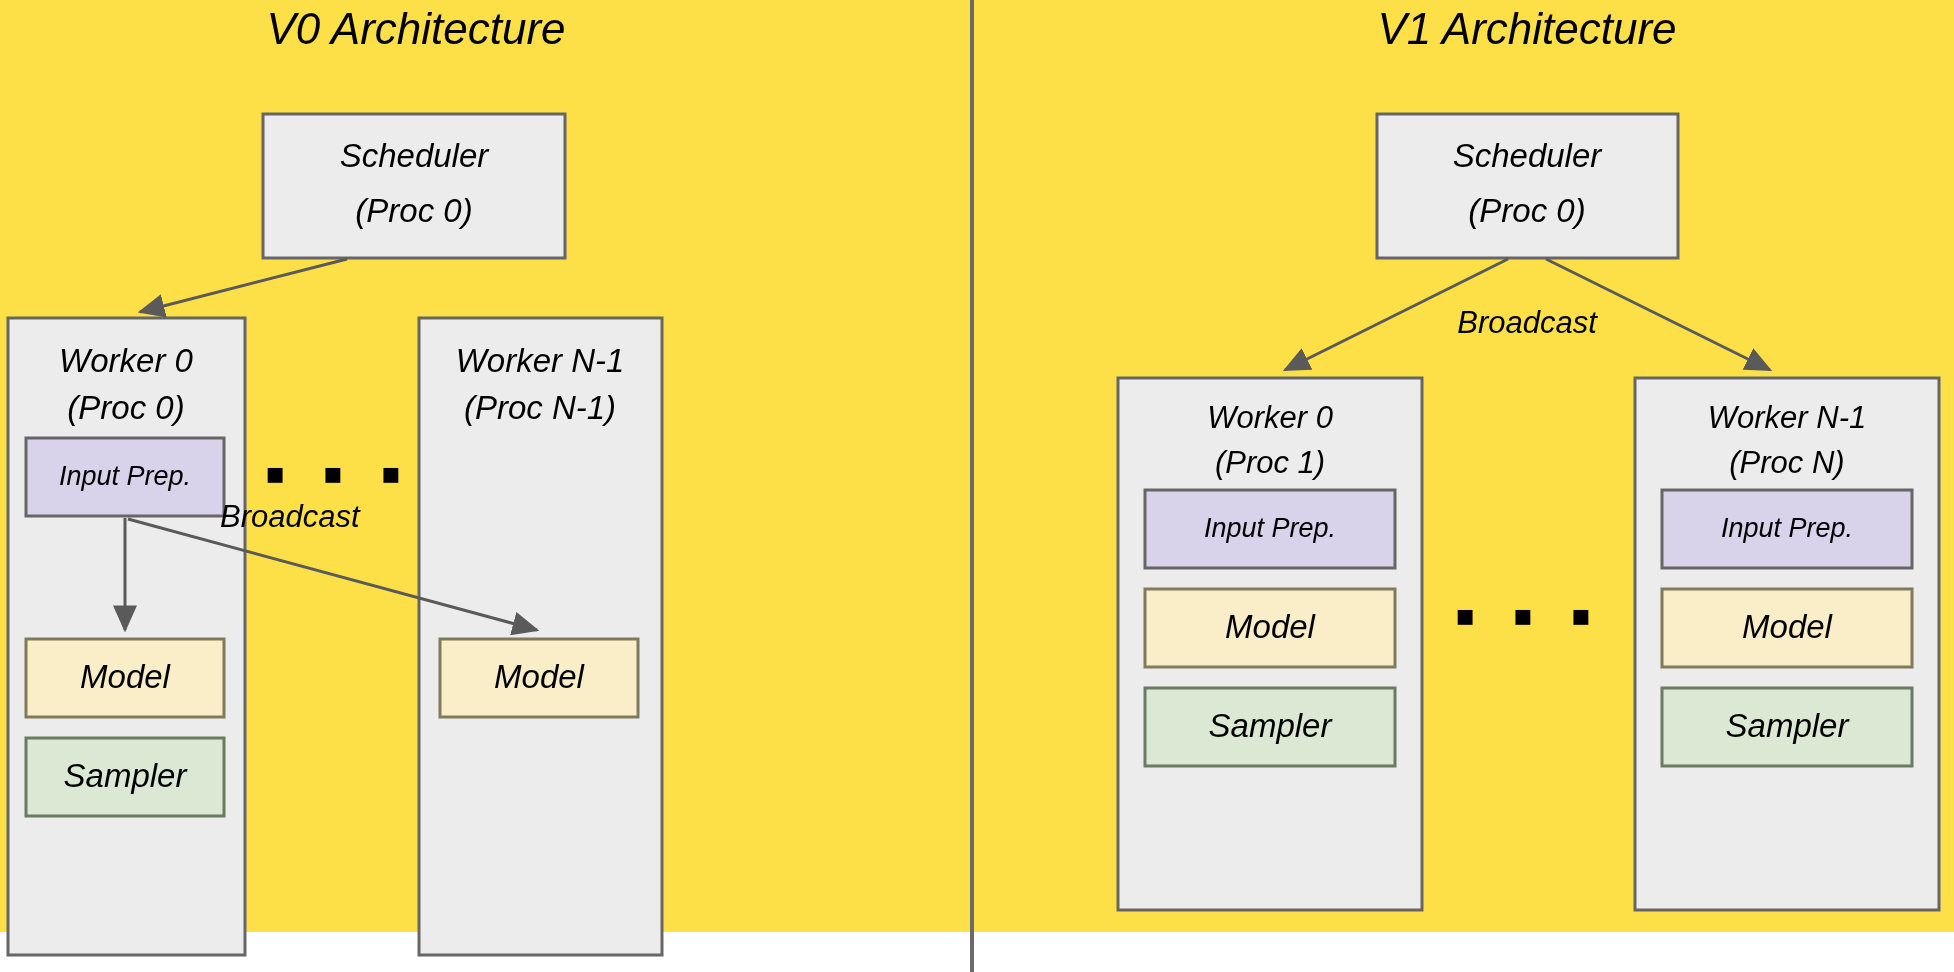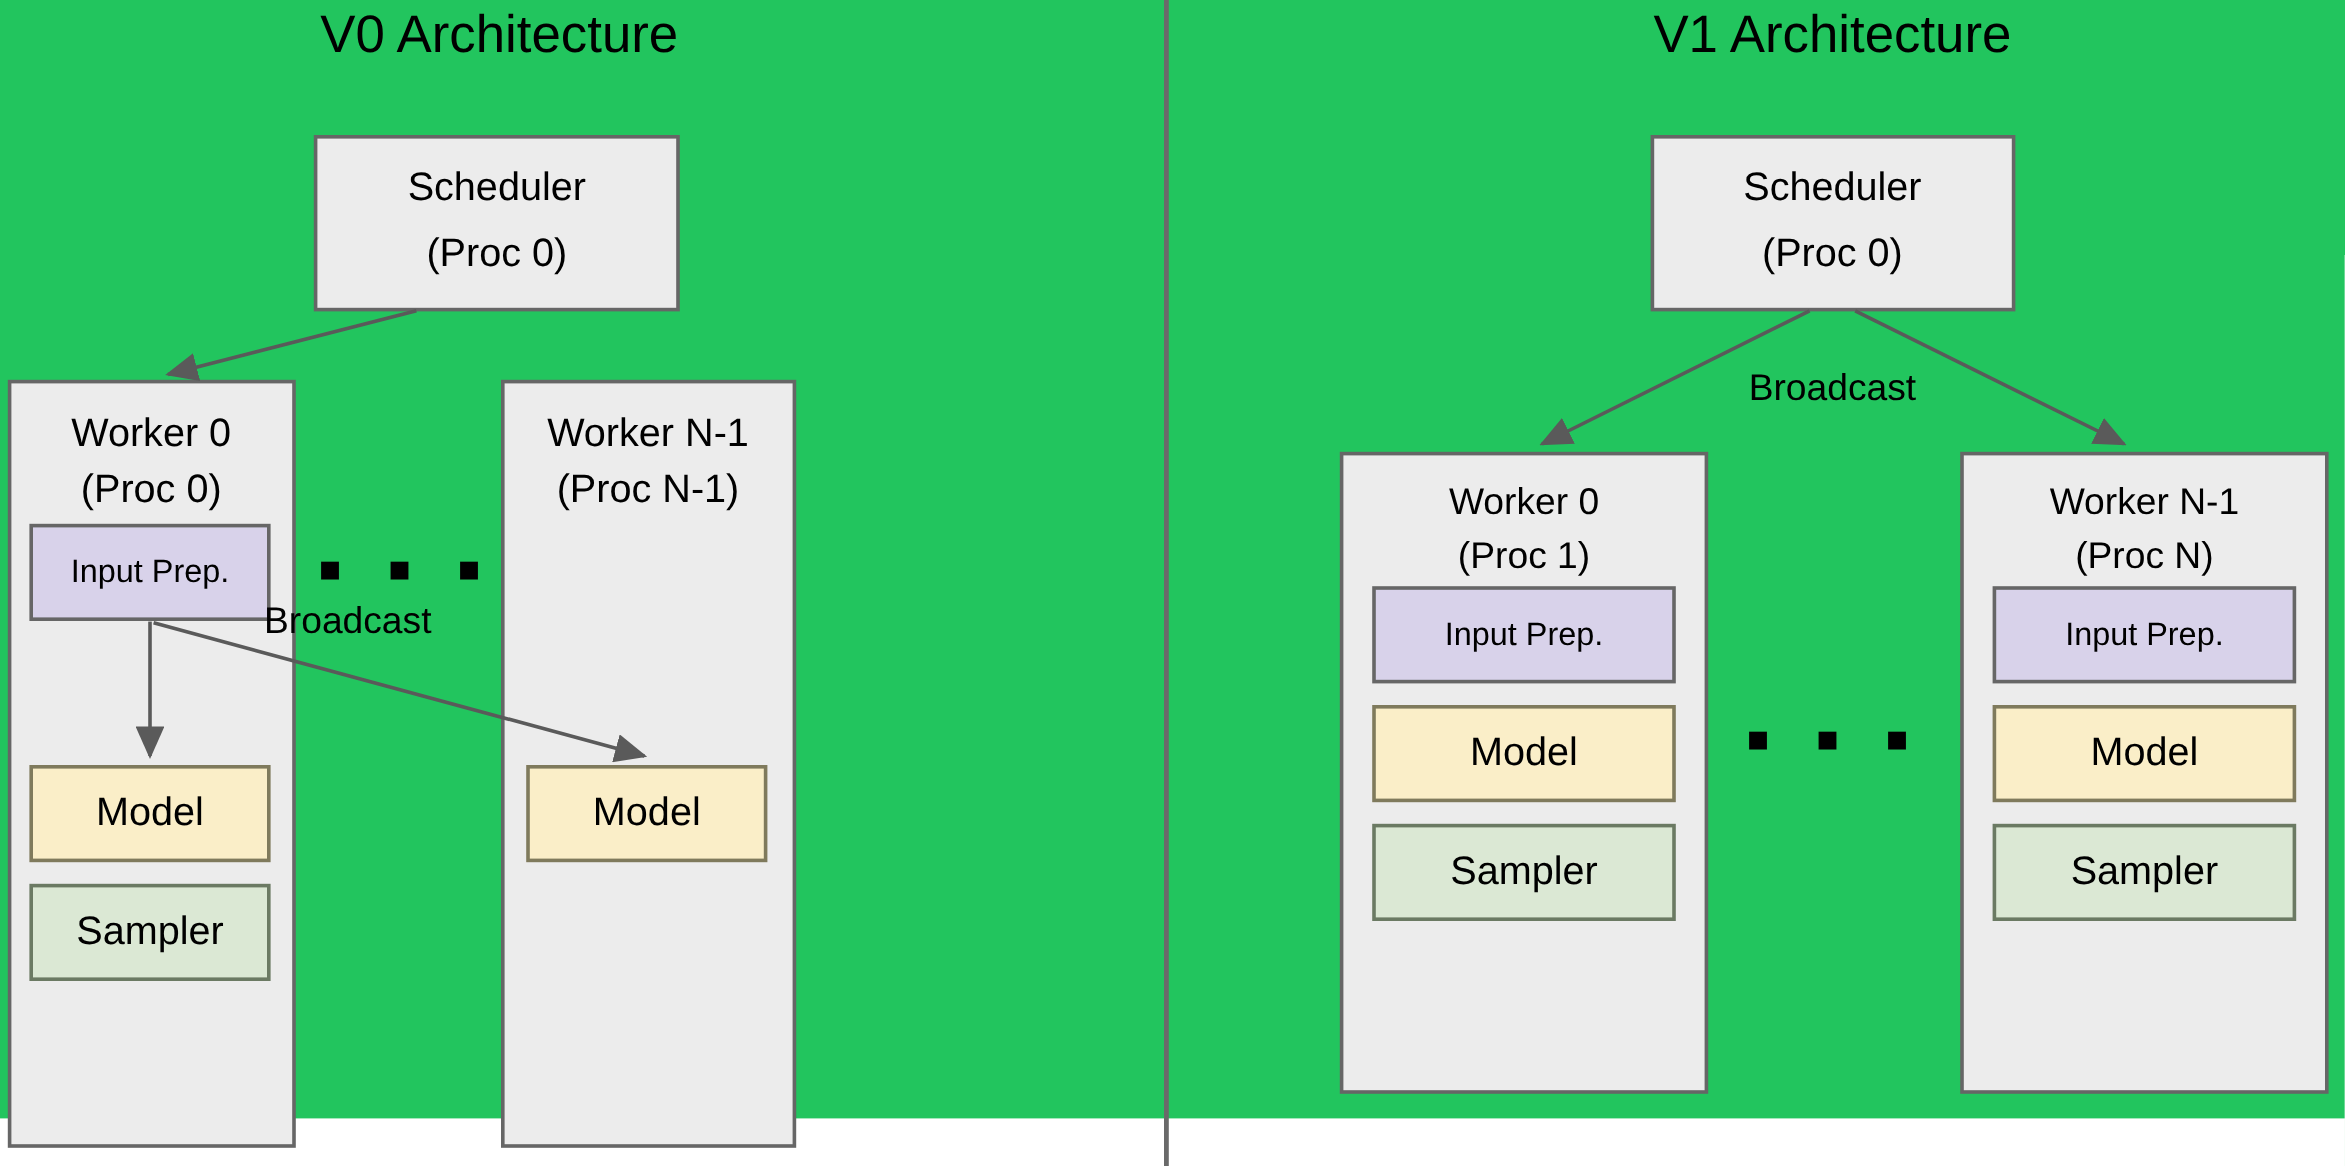--- a/index.html
+++ b/index.html
@@ -10,21 +10,22 @@
   body {
     width: 1954px;
     height: 972px;
     overflow: hidden;
     font-family: "Liberation Sans", sans-serif;
   }
   #stage {
     position: relative;
     width: 1954px;
     height: 932px;
-    background: #22c55e;
+    background: #fde047;
+    font-style: italic;
   }
   svg.diagram {
     position: absolute;
     top: 0;
     left: 0;
     width: 1954px;
     height: 972px;
   }
   .panel-title {
     font-family: "Liberation Sans", sans-serif;

